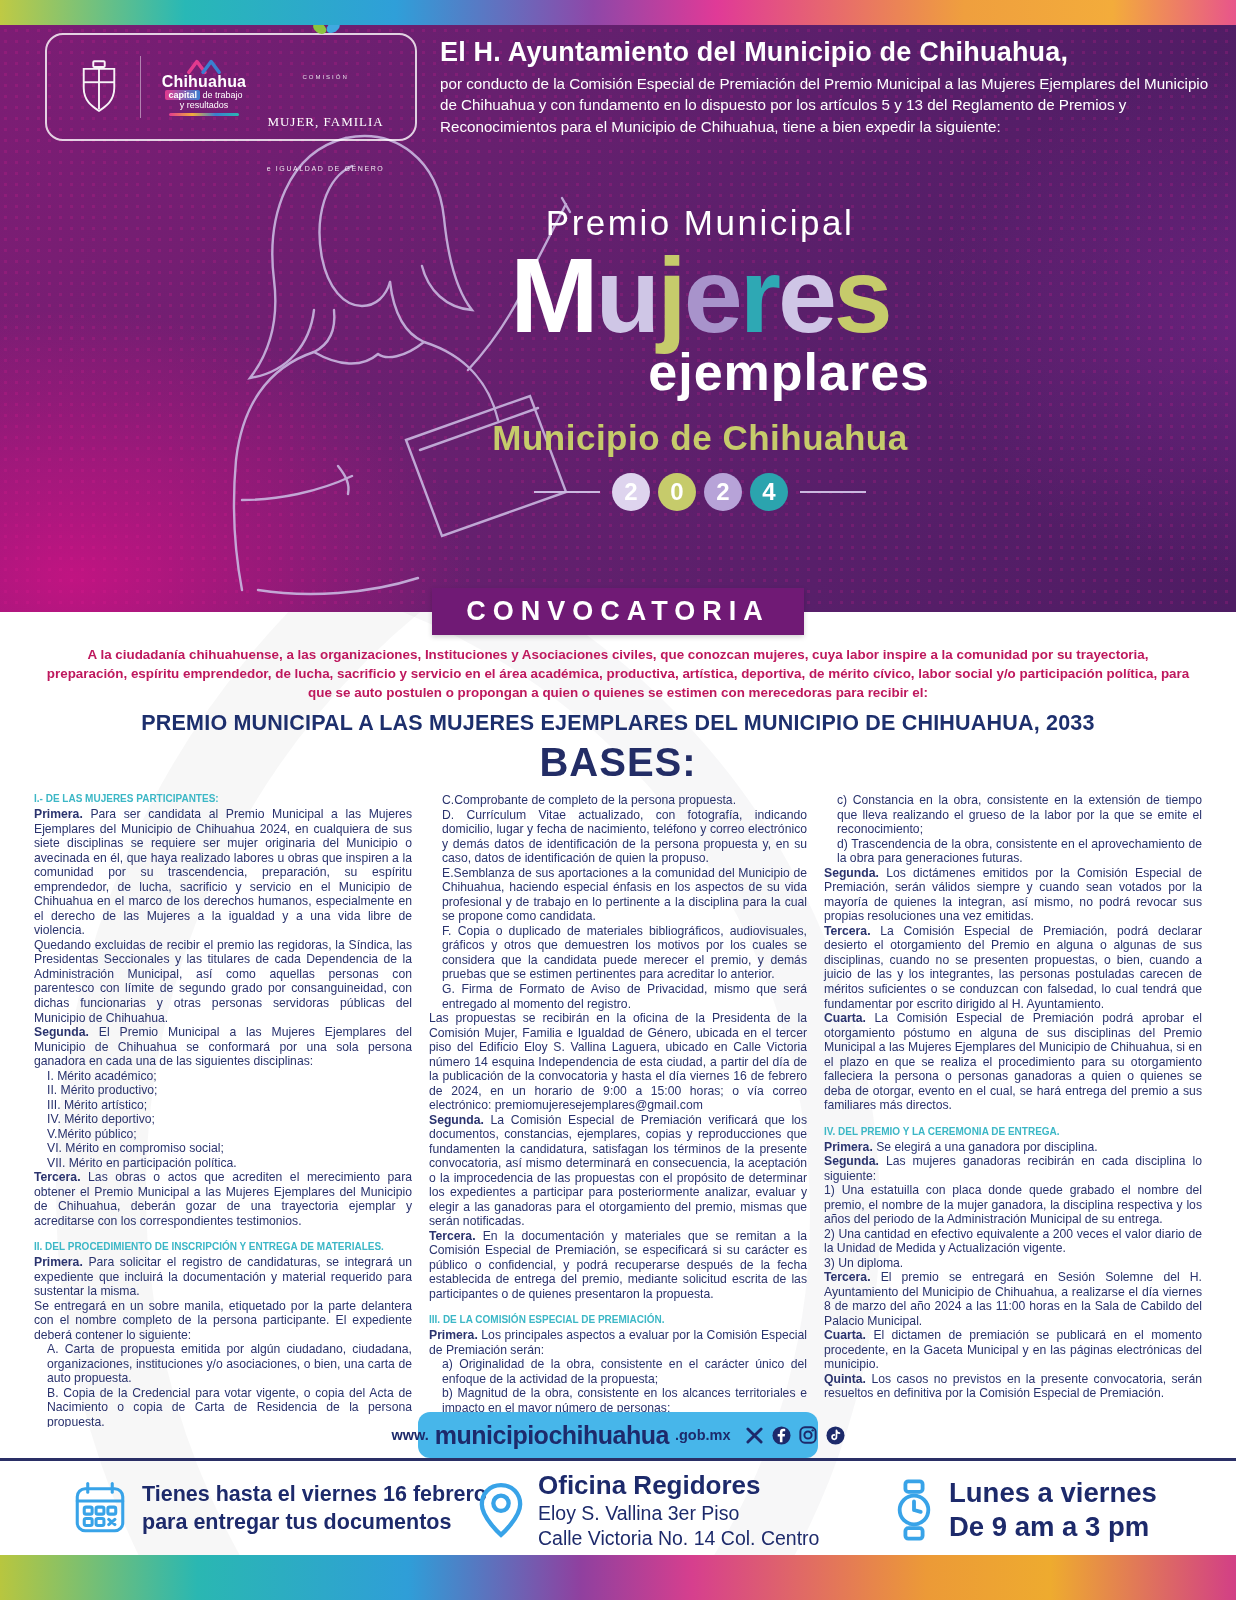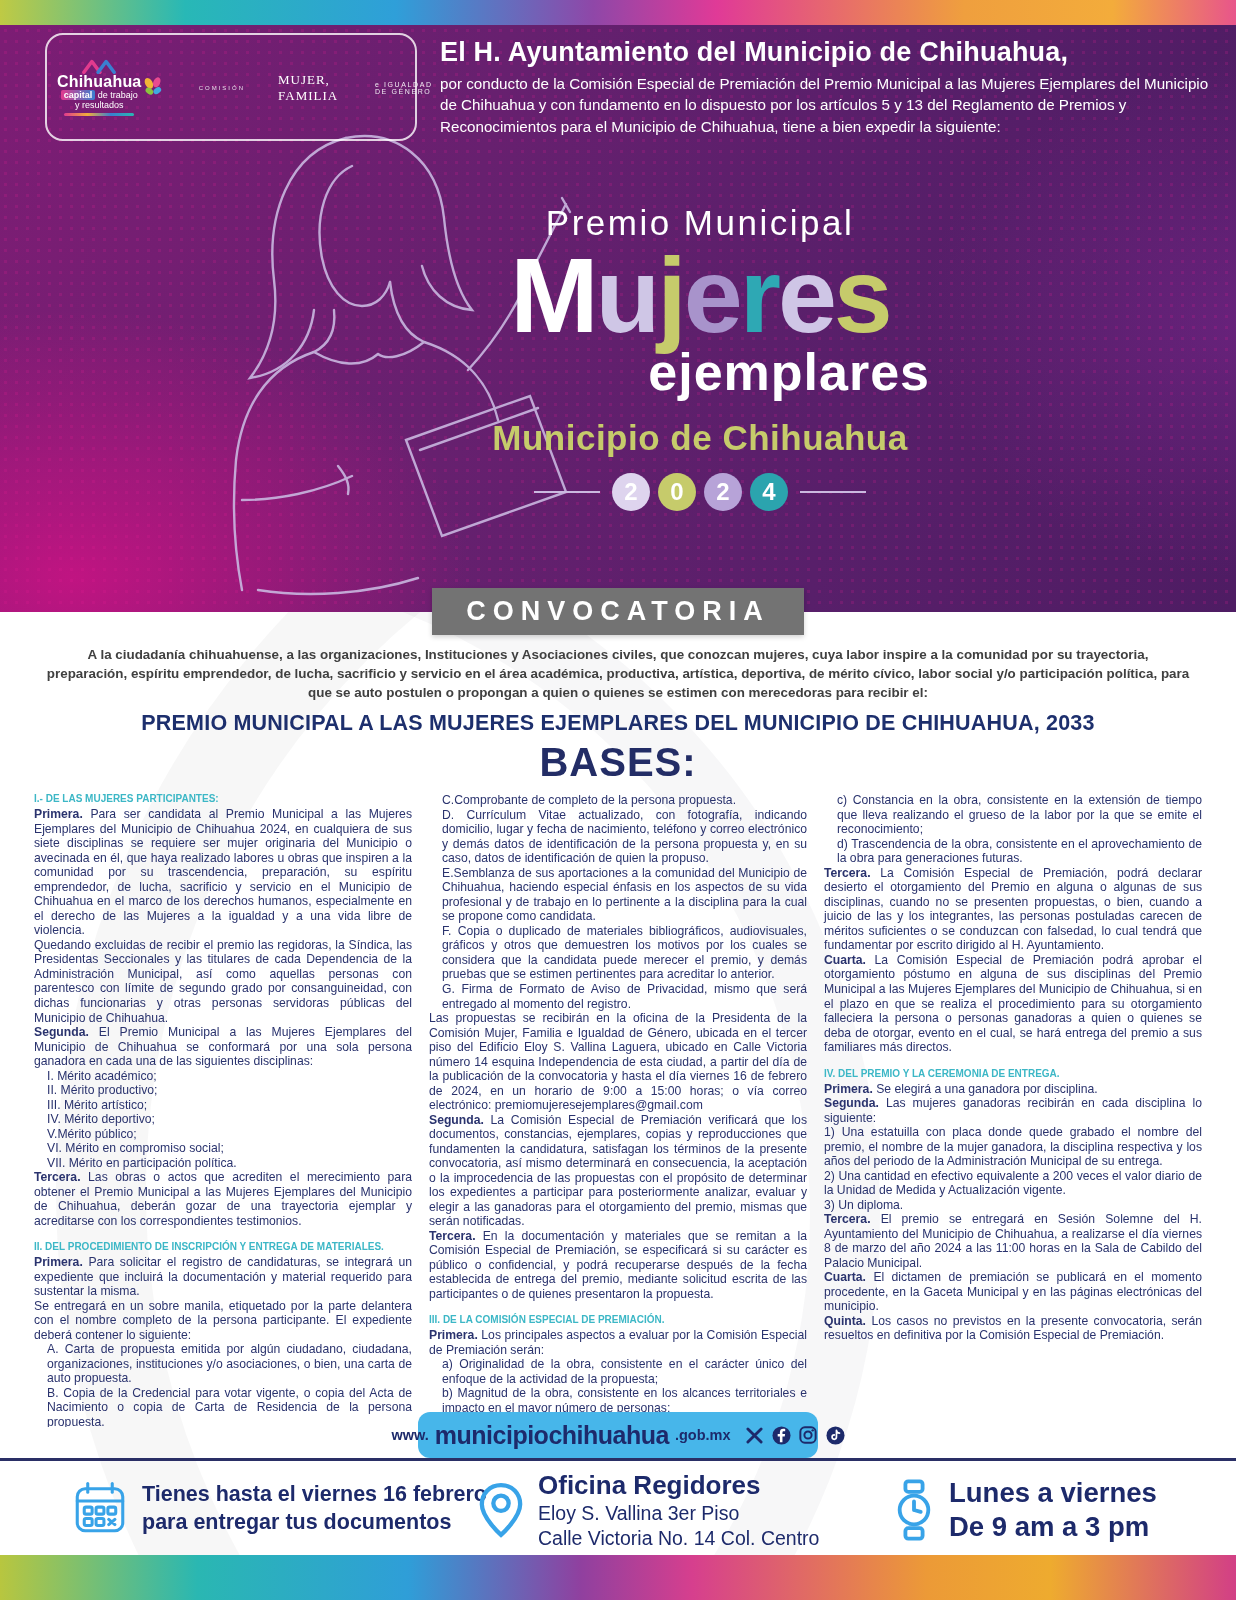--- a/index.html
+++ b/index.html
@@ -29,21 +29,21 @@
     border:2px solid rgba(255,255,255,.8); border-radius:18px;
     display:flex; align-items:center; justify-content:space-evenly; padding:6px 10px; z-index:3; }
   .logo-divider { width:1px; height:62px; background:rgba(255,255,255,.45); }
   .chih-logo { display:flex; flex-direction:column; align-items:center; color:#fff; line-height:1.05; }
   .chih-name { font-size:16px; font-weight:bold; letter-spacing:.2px; }
   .chih-line2 { font-size:9px; margin-top:1px; }
   .chih-cap { background:linear-gradient(90deg,#e23a8e,#3a7fd0); padding:0 3px; border-radius:2px; font-weight:bold; }
   .chih-line3 { font-size:9px; }
   .chih-bar { width:70px; height:3px; margin-top:3px; border-radius:2px;
     background:linear-gradient(90deg,#e23a8e,#f3ac3b,#3a7fd0,#2ab7b2); }
-  .com-logo { display:flex; flex-direction:row; align-items:center; color:#fff;gap:33px; }
+  .com-logo { display:flex; flex-direction:column; align-items:center; color:#fff;gap:33px; }
   .com-kicker { font-size:6px; letter-spacing:2px; margin-top:2px; opacity:.85; }
   .com-name { font-family:"Liberation Serif", serif; font-size:13px; letter-spacing:1px; margin-top:1px; }
   .com-sub { font-size:7px; letter-spacing:1.6px; margin-top:2px; opacity:.9; }
 
   
   #org-text { position:absolute; top:12px; left:440px; width:780px; color:#fff; z-index:3; }
   #org-title { font-size:27px; font-weight:bold; letter-spacing:.2px; }
   #org-body { font-size:15.2px; line-height:1.4; margin-top:5px; font-weight:500; }
 
   
@@ -56,32 +56,32 @@
   #title-sub { font-size:52px; font-weight:bold; color:#fff; text-align:right; padding-right:58px; margin-top:-4px; letter-spacing:1px; }
   #title-place { font-size:35px; font-weight:bold; color:#c6cb6b; margin-top:16px; letter-spacing:.5px; }
   #year-row { margin-top:15px; display:flex; align-items:center; justify-content:center; gap:12px; }
   .year-line { width:66px; height:2px; background:#cbb9e0; }
   #year-circles { display:flex; gap:8px; }
   .yc { width:38px; height:38px; border-radius:50%; display:inline-flex; align-items:center; justify-content:center;
     font-size:24px; font-weight:bold; }
 
   
   #banner { position:absolute; top:588px; left:50%; transform:translateX(-50%);
-    width:372px; height:47px; background:#737373; color:#fff; font-size:27px; font-weight:bold;
+    width:372px; height:47px; background:#701a75; color:#fff; font-size:27px; font-weight:bold;
     letter-spacing:7px; display:flex; align-items:center; justify-content:center; z-index:5;
     box-shadow:0 2px 5px rgba(0,0,0,.18); }
 
   
   #content { position:absolute; top:612px; left:0; width:1236px; height:943px; background:#fff; overflow:hidden; }
   #content::before { content:""; position:absolute; width:1500px; height:1500px; border-radius:50%;
     border:90px solid rgba(60,60,80,.045); right:-500px; top:-260px; transform:rotate(18deg); }
   #content::after { content:""; position:absolute; width:1300px; height:1300px; border-radius:50%;
     border:70px solid rgba(60,60,80,.04); left:-560px; bottom:-380px; }
 
-  #intro { position:relative; margin:34px 46px 0; text-align:center; color:#404040;
+  #intro { position:relative; margin:34px 46px 0; text-align:center; color:#be185d;
     font-size:13.4px; font-weight:bold; line-height:1.4; z-index:1; }
   #intro-heading { position:relative; margin-top:9px; text-align:center; color:#1d2f6d;
     font-size:21.5px; font-weight:bold; letter-spacing:.2px; z-index:1; }
   #bases-title { position:relative; margin-top:4px; text-align:center; color:#232d66;
     font-size:40px; font-weight:bold; letter-spacing:1px; z-index:1; }
 
   #cols { position:relative; margin:8px 34px 0; display:flex; gap:17px; height:634px; overflow:hidden; z-index:1; }
   .col { flex:1 1 0; color:#2a336e; font-size:12.2px; line-height:1.19; }
   .blk.heading { color:#3cb7c6; font-weight:bold; font-size:10px; margin:13px 0 2px; line-height:1.2; }
   .blk.heading:first-child { margin-top:0; }
@@ -231,20 +231,21 @@
           <div class="blk para"><b>Segunda. </b>La Comisión Especial de Premiación verificará que los documentos, constancias, ejemplares, copias y reproducciones que fundamenten la candidatura, satisfagan los términos de la presente convocatoria, así mismo determinará en consecuencia, la aceptación o la improcedencia de las propuestas con el propósito de determinar los expedientes a participar para posteriormente analizar, evaluar y elegir a las ganadoras para el otorgamiento del premio, mismas que serán notificadas.</div>
           <div class="blk para"><b>Tercera. </b>En la documentación y materiales que se remitan a la Comisión Especial de Premiación, se especificará si su carácter es público o confidencial, y podrá recuperarse después de la fecha establecida de entrega del premio, mediante solicitud escrita de las participantes o de quienes presentaron la propuesta.</div>
           <div class="blk heading">III. DE LA COMISIÓN ESPECIAL DE PREMIACIÓN.</div>
           <div class="blk para"><b>Primera. </b>Los principales aspectos a evaluar por la Comisión Especial de Premiación serán:</div>
           <div class="blk item">a) Originalidad de la obra, consistente en el carácter único del enfoque de la actividad de la propuesta;</div>
           <div class="blk item">b) Magnitud de la obra, consistente en los alcances territoriales e impacto en el mayor número de personas;</div>
         </div>
       <div class="col">
           <div class="blk item">c) Constancia en la obra, consistente en la extensión de tiempo que lleva realizando el grueso de la labor por la que se emite el reconocimiento;</div>
           <div class="blk item">d) Trascendencia de la obra, consistente en el aprovechamiento de la obra para generaciones futuras.</div>
+          <div class="blk para"><b>Segunda. </b>Los dictámenes emitidos por la Comisión Especial de Premiación, serán válidos siempre y cuando sean votados por la mayoría de quienes la integran, así mismo, no podrá revocar sus propias resoluciones una vez emitidas.</div>
           <div class="blk para"><b>Tercera. </b>La Comisión Especial de Premiación, podrá declarar desierto el otorgamiento del Premio en alguna o algunas de sus disciplinas, cuando no se presenten propuestas, o bien, cuando a juicio de las y los integrantes, las personas postuladas carecen de méritos suficientes o se conduzcan con falsedad, lo cual tendrá que fundamentar por escrito dirigido al H. Ayuntamiento.</div>
           <div class="blk para"><b>Cuarta. </b>La Comisión Especial de Premiación podrá aprobar el otorgamiento póstumo en alguna de sus disciplinas del Premio Municipal a las Mujeres Ejemplares del Municipio de Chihuahua, si en el plazo en que se realiza el procedimiento para su otorgamiento falleciera la persona o personas ganadoras a quien o quienes se deba de otorgar, evento en el cual, se hará entrega del premio a sus familiares más directos.</div>
           <div class="blk heading">IV. DEL PREMIO Y LA CEREMONIA DE ENTREGA.</div>
           <div class="blk para"><b>Primera. </b>Se elegirá a una ganadora por disciplina.</div>
           <div class="blk para"><b>Segunda. </b>Las mujeres ganadoras recibirán en cada disciplina lo siguiente:</div>
           <div class="blk para">1) Una estatuilla con placa donde quede grabado el nombre del premio, el nombre de la mujer ganadora, la disciplina respectiva y los años del periodo de la Administración Municipal de su entrega.</div>
           <div class="blk para">2) Una cantidad en efectivo equivalente a 200 veces el valor diario de la Unidad de Medida y Actualización vigente.</div>
           <div class="blk para">3) Un diploma.</div>
           <div class="blk para"><b>Tercera. </b>El premio se entregará en Sesión Solemne del H. Ayuntamiento del Municipio de Chihuahua, a realizarse el día viernes 8 de marzo del año 2024 a las 11:00 horas en la Sala de Cabildo del Palacio Municipal.</div>
           <div class="blk para"><b>Cuarta. </b>El dictamen de premiación se publicará en el momento procedente, en la Gaceta Municipal y en las páginas electrónicas del municipio.</div>

